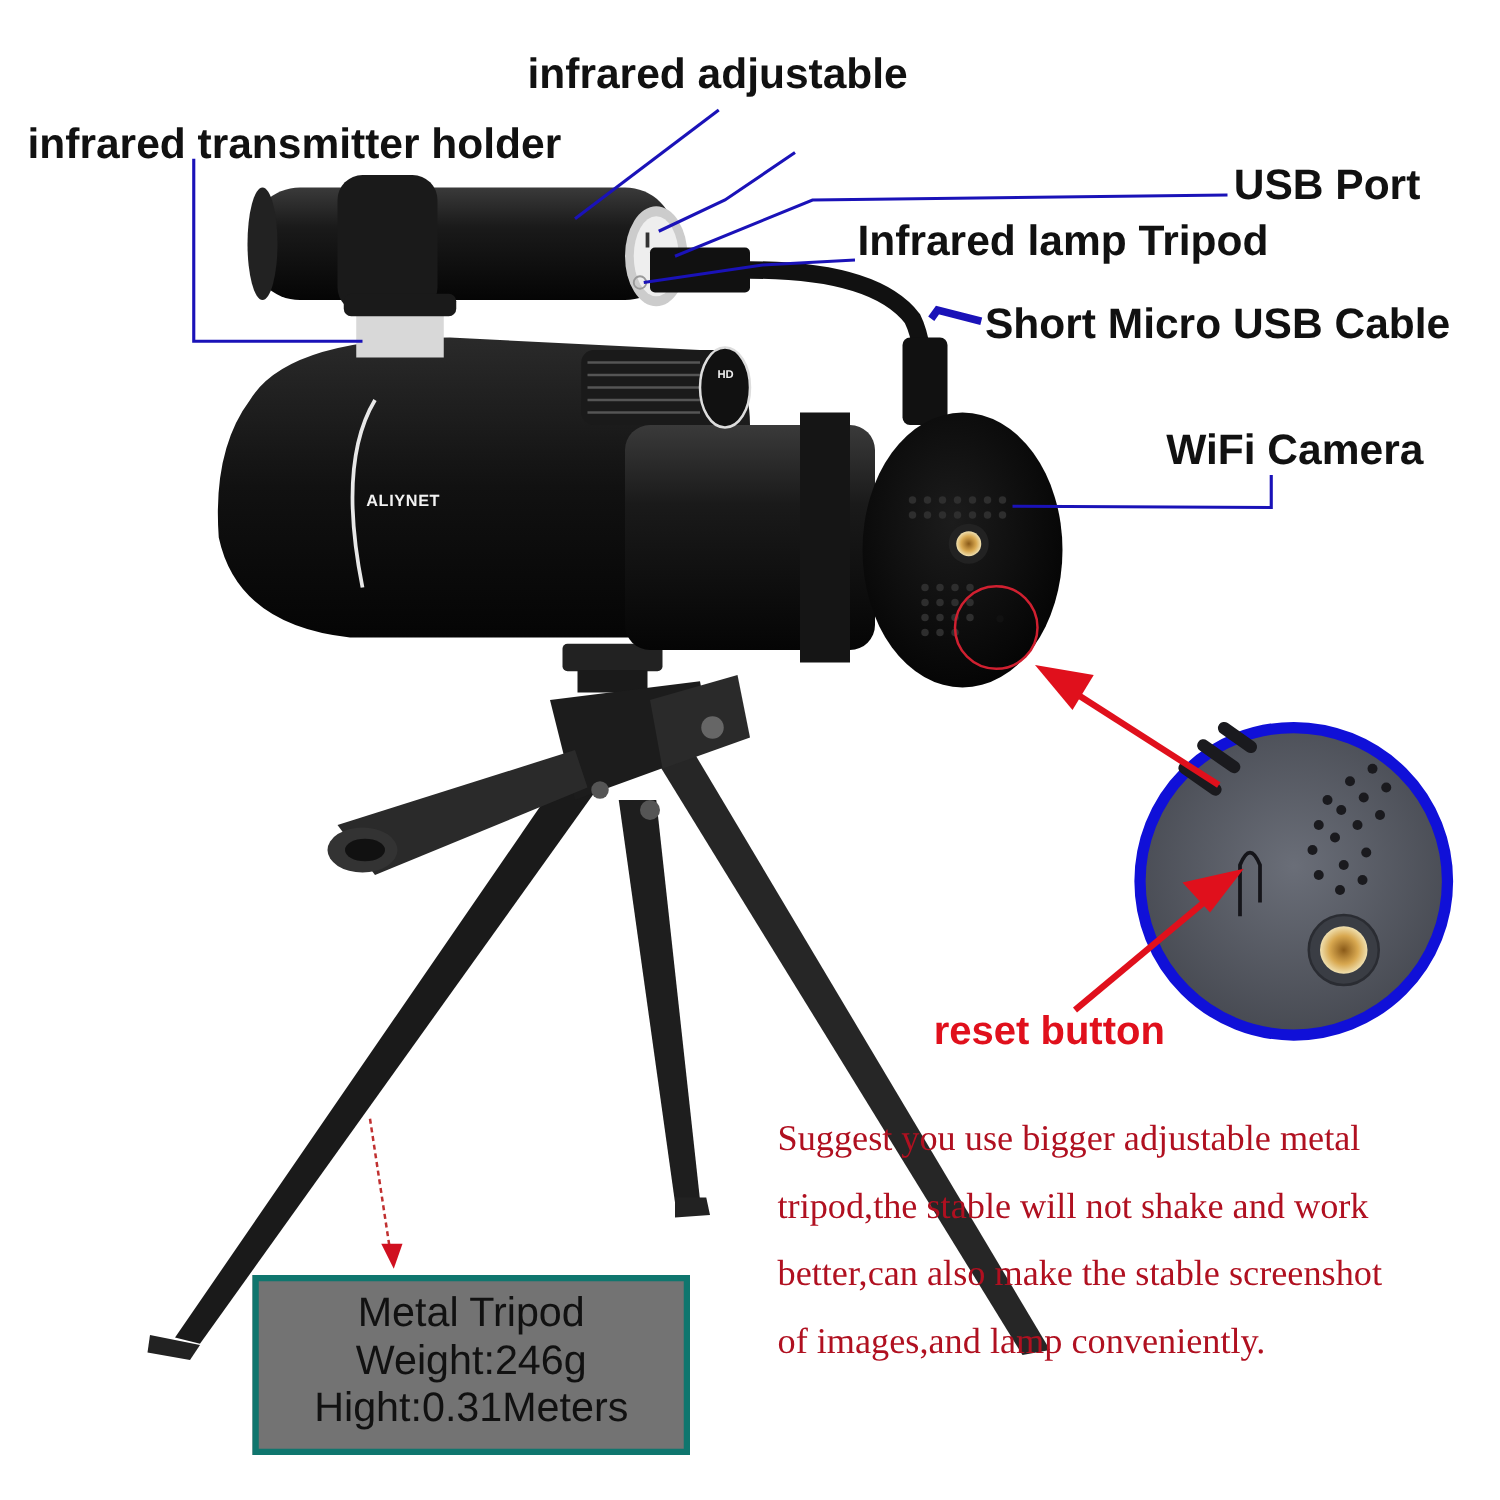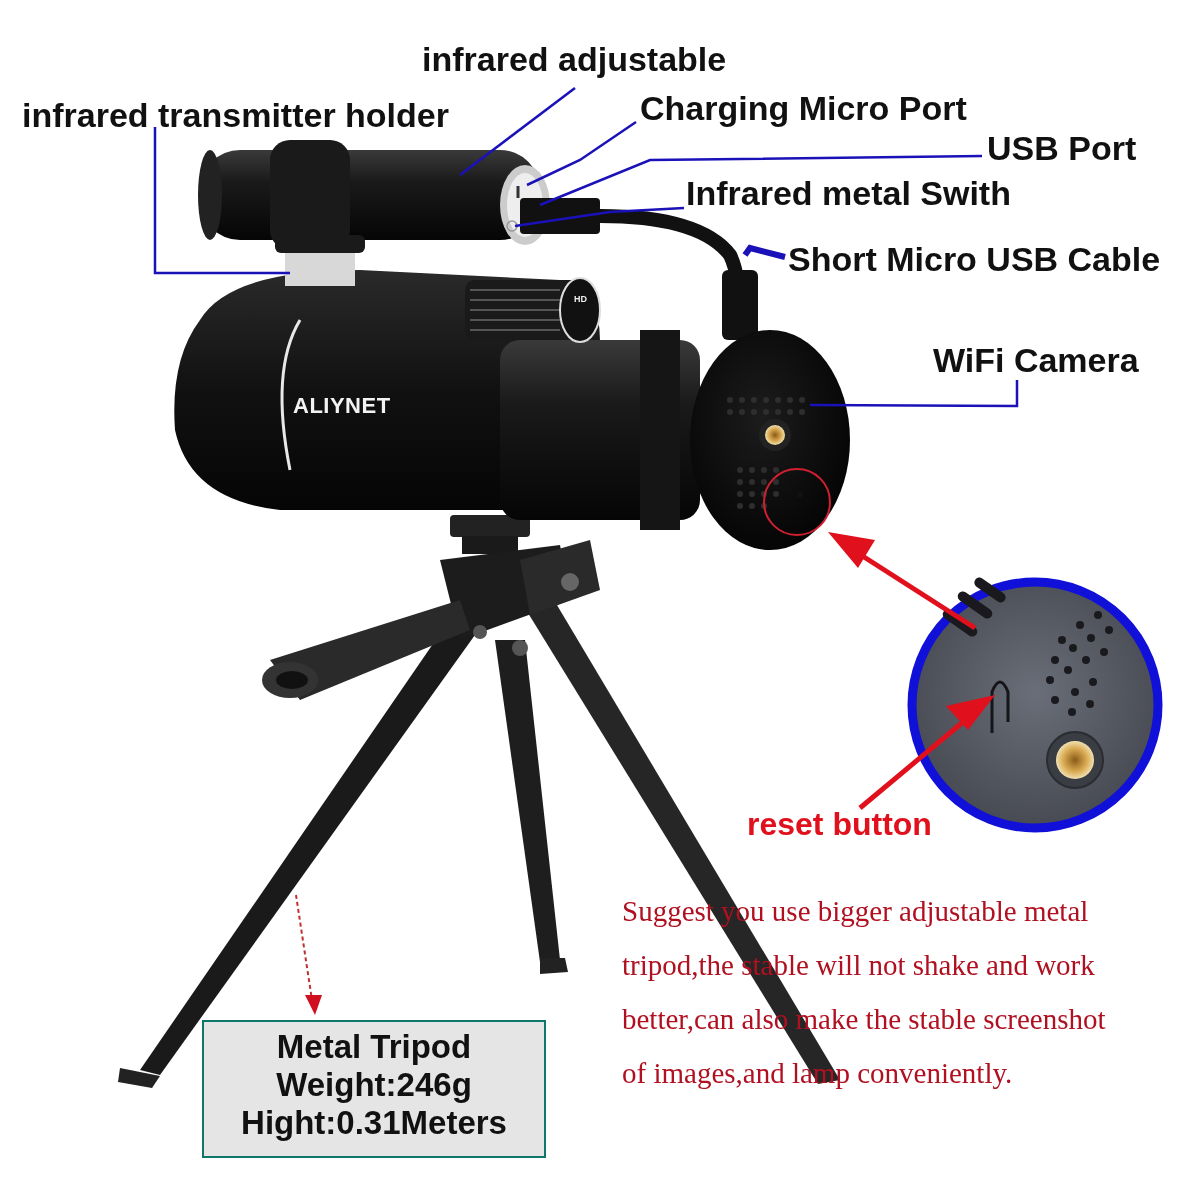--- a/index.html
+++ b/index.html
@@ -3,22 +3,22 @@
   <meta charset="utf-8">
   <style>
     html, body { margin: 0; padding: 0; background: #ffffff; }
     body { width: 1200px; height: 1200px; position: relative; overflow: hidden; font-family: "Liberation Sans", sans-serif; }
     .stage { position: absolute; left: 0; top: 0; width: 1200px; height: 1200px; }
     svg.art { position: absolute; left: 0; top: 0; }
     .label { position: absolute; font-family: "Liberation Sans", sans-serif; font-weight: bold; color: #111111; font-size: 34px; white-space: nowrap; line-height: 1; }
     .reset-label { position: absolute; font-family: "Liberation Sans", sans-serif; font-weight: bold; color: #e0101c; font-size: 32px; white-space: nowrap; line-height: 1; }
     .note { position: absolute; left: 602px; top: 884px; width: 580px; font-family: "Liberation Serif", serif; color: #b01020; font-size: 29px; line-height: 54px; margin-left: 20px; }
     .note div { white-space: nowrap; }
-    .spec-box { position: absolute; left: 202px; top: 1020px; width: 340px; height: 128px; border: 2px solid #0f766e; background: #e5e5e5; font-family: "Liberation Sans", sans-serif; font-weight: bold; color: #111; font-size: 33px; text-align: center; line-height: 38px; padding-top: 6px; box-sizing: content-box; }
-    .brand { position: absolute; left: 293px; top: 393px; font-family: "Liberation Sans", sans-serif; font-weight: bold; color: #f2f2f2; font-size: 22px; letter-spacing: 0.5px; }
+    .spec-box { position: absolute; left: 202px; top: 1020px; width: 340px; height: 128px; border: 5px solid #0f766e; background: #737373; font-family: "Liberation Sans", sans-serif; font-weight: normal; color: #111; font-size: 33px; text-align: center; line-height: 38px; padding-top: 6px; box-sizing: content-box; }
+    .brand { position: absolute; left: 293px; top: 393px; font-family: "Liberation Sans", sans-serif; font-weight: bold; color: #f2f2f2; font-size: 13px; letter-spacing: 0.5px; }
   </style>
 </head>
 <body>
 
 <div class="stage">
 
   <svg class="art" width="1200" height="1200" viewBox="0 0 1200 1200">
     <defs>
       <linearGradient id="tubeGrad" x1="0" y1="0" x2="0" y2="1">
         <stop offset="0" stop-color="#3a3a3a"></stop>
@@ -185,23 +185,22 @@
       <polygon points="995,695 946,706 968,730" fill="#e0101c"></polygon>
       <line x1="296" y1="895" x2="312" y2="1000" stroke="#c03030" stroke-width="2" stroke-dasharray="4 3"></line>
       <polygon points="305,995 322,995 315,1015" fill="#d01020"></polygon>
     </g>
   </svg>
 
   <span class="brand">ALIYNET</span>
 
   <span class="label" style="left:422px; top:42px;">infrared adjustable</span>
   <span class="label" style="left:22px; top:98px;">infrared transmitter holder</span>
-  <span class="label" style="left:640px; top:91px;">Charging Micro Port</span>
   <span class="label" style="left:987px; top:131px;text-align:center;">USB Port</span>
-  <span class="label" style="left:686px; top:176px;">Infrared metal Swith</span>
+  <span class="label" style="left:686px; top:176px;">Infrared lamp Tripod</span>
   <span class="label" style="left:788px; top:242px;text-align:center;">Short Micro USB Cable</span>
   <span class="label" style="left:933px; top:343px;">WiFi Camera</span>
   <span class="reset-label" style="left:747px; top:808px;">reset button</span>
 
   <div class="note">
     <div>Suggest you use bigger adjustable metal</div>
     <div>tripod,the stable will not shake and work</div>
     <div>better,can also make the stable screenshot</div>
     <div>of images,and lamp conveniently.</div>
   </div>

